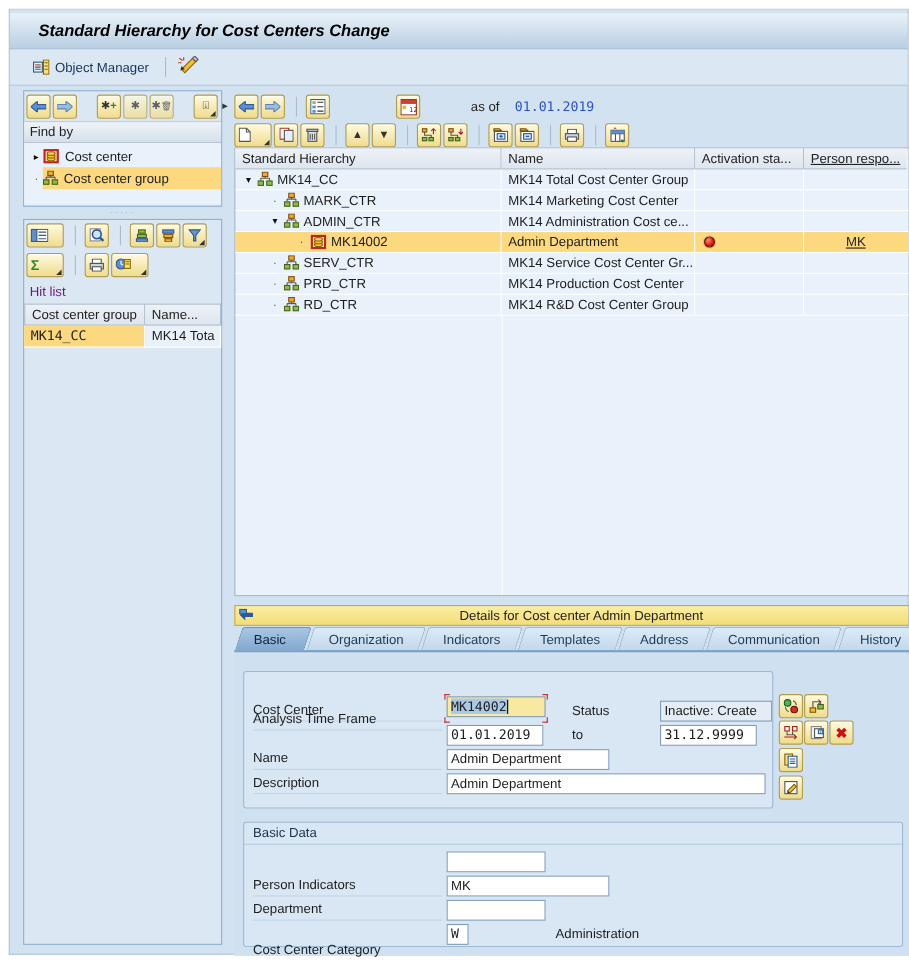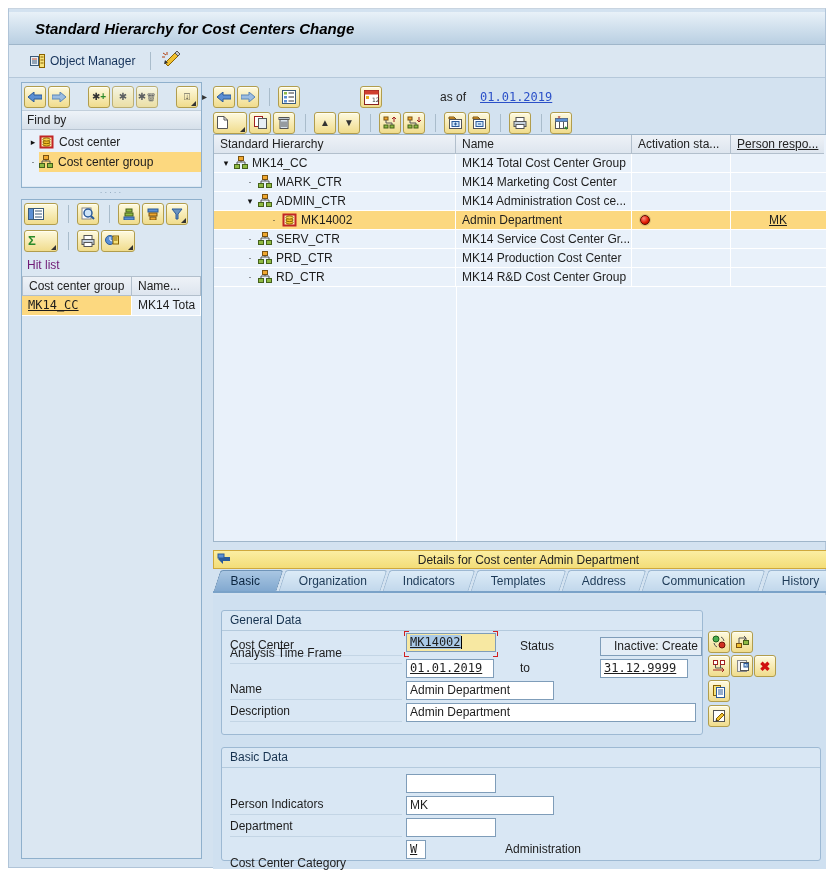--- a/index.html
+++ b/index.html
@@ -1,17 +1,17 @@
 <!DOCTYPE html>
 <html><head>
 <meta charset="utf-8">
 <style>
   * { margin:0; padding:0; box-sizing:border-box; }
   html,body { width:826px; height:873px; background:#fff; font-family:"Liberation Sans", sans-serif; font-size:12px; color:#1d1d1d; overflow:hidden; }
-  .mono { font-family:"DejaVu Sans Mono", monospace;text-decoration:underline; }
+  .mono { font-family:"DejaVu Sans Mono", monospace; }
 
   #frame { position:absolute; left:8px; top:8px; width:818px; height:860px; background:#d3e2f0; border:1px solid #b0c4d8; border-top:1px solid #c8d4e0; }
 
   
   #titlebar { position:absolute; left:0; top:3px; width:100%; height:33px; background:linear-gradient(#e8f1f8,#b9cfe2); border-bottom:1px solid #9fb6ca; display:flex; align-items:center; }
   #titlebar .title { font-size:15px; font-weight:bold; font-style:italic; padding-left:26px; color:#000; }
 
   
   #apptoolbar { position:absolute; left:0; top:36px; width:100%; height:33px; background:#dbe7f2; border-bottom:1px solid #b5c8da; display:flex; align-items:center; }
   .flatbtn { display:inline-flex; align-items:center; gap:5px; padding:3px 6px; margin-left:14px; border:1px solid transparent; border-radius:2px; color:#16335a; }
@@ -45,21 +45,21 @@
   .hl-header .hcell:last-child { flex:1; }
   .hl-row { display:flex; height:20px; background:#e9f1fa; }
   .hl-row .cell { line-height:19px; padding-left:6px; border-bottom:1px solid #fff; border-right:1px solid #fff; white-space:nowrap; overflow:hidden; }
   .hl-row .cell.group { width:110px; flex:none; background:#fcd87f; }
   .hl-row .cell.name { flex:1; }
 
   
   #mainpanel { position:absolute; left:204px; top:73px; width:614px; height:787px; }
   #mp-toolbar1 { display:flex; align-items:center; height:26px; margin-top:2px; }
   #mp-toolbar2 { display:flex; align-items:center; height:25px; }
-  #asof-label { margin-left:56px; color:#222; }
+  #asof-label { margin-left:44px; color:#222; }
   #asof-date { margin-left:14px; color:#2b50c8; }
 
   
   #treetable { position:absolute; left:0; top:52px; width:614px; height:408px; background:#e9f1fa; border:1px solid #9fb6ca; }
   .tt-header { display:flex; height:19px; }
   .tt-header .hcell { background:linear-gradient(#eef2f7,#dde5ee); border-right:1px solid #b2bfcc; border-bottom:1px solid #b2bfcc; line-height:18px; padding-left:6px; color:#222; white-space:nowrap; overflow:hidden; flex:none; }
   .tt-row { display:flex; height:19px; border-bottom:1px solid #fff; }
   .tt-row .cell { flex:none; display:flex; align-items:center; white-space:nowrap; overflow:hidden; border-right:1px solid #fff; }
   .tt-row.selected { background:#fcd87f; }
   .col-hier { width:242px; } .col-name { width:176px; padding-left:6px; } .col-act { width:99px; } .col-person { width:93px;text-decoration:underline; }
@@ -76,21 +76,21 @@
   .tab > span { display:inline-block; transform:skewX(18deg); }
   .tab.active { background:linear-gradient(#a9c6e2,#82a9d0); color:#0b2540; border-color:#6f94b8; }
 
   #details-content { position:absolute; left:0; top:513px; width:614px; height:274px; background:#cfe0f0; }
 
   .groupbox { position:absolute; background:#d9e7f4; border:1px solid #9db9d3; border-radius:3px; }
   .groupbox .gb-title { height:20px; line-height:19px; padding-left:8px; color:#16324f; border-bottom:1px solid #b4cadd; }
   .frow { position:absolute; height:20px; display:flex; align-items:center; }
   .flabel { position:absolute; left:8px; width:172px; line-height:19px; border-bottom:1px solid #c3d5e5; color:#1d1d1d; }
   .field { height:19px; background:#fff; border:1px solid #7f9db9; line-height:17px; padding:0 3px; white-space:nowrap; overflow:hidden; }
-  .field.ro { background:#e4edf6;text-align:right; }
+  .field.ro { background:#e4edf6; }
   .focusframe { position:relative; padding:2px; }
   .focusframe .c { position:absolute; width:5px; height:5px; border:0 solid #d02020; }
   .focusframe .c.tl { left:0; top:0; border-left-width:1px; border-top-width:1px; }
   .focusframe .c.tr { right:0; top:0; border-right-width:1px; border-top-width:1px; }
   .focusframe .c.bl { left:0; bottom:0; border-left-width:1px; border-bottom-width:1px; }
   .focusframe .c.br { right:0; bottom:0; border-right-width:1px; border-bottom-width:1px; }
   .field.focused { background:#f7e8a2; }
   .field.focused .sel { background:#aac9e6; }
   .caret { display:inline-block; width:1px; height:13px; background:#000; vertical-align:middle; }
 
@@ -522,21 +522,20 @@
         <div class="tab"><span>Indicators</span></div>
         <div class="tab"><span>Templates</span></div>
         <div class="tab"><span>Address</span></div>
         <div class="tab"><span>Communication</span></div>
         <div class="tab"><span>History</span></div>
       </div>
 
     <div id="details-content">
 
       <div class="groupbox" style="left:8px; top:15px; width:482px; height:125px;">
-        <div class="gb-title">General Data</div>
 
         <div class="flabel" style="top:25px">Cost Center</div>
         <div class="frow" style="left:182px; top:23px">
           <span class="focusframe">
             <span class="c tl"></span><span class="c tr"></span><span class="c bl"></span><span class="c br"></span>
             <span class="field focused mono" style="width:90px; display:inline-block"><span class="sel">MK14002</span><span class="caret"></span></span>
           </span>
         </div>
         <div class="frow" style="left:298px; top:25px">
             <span>Status</span>

